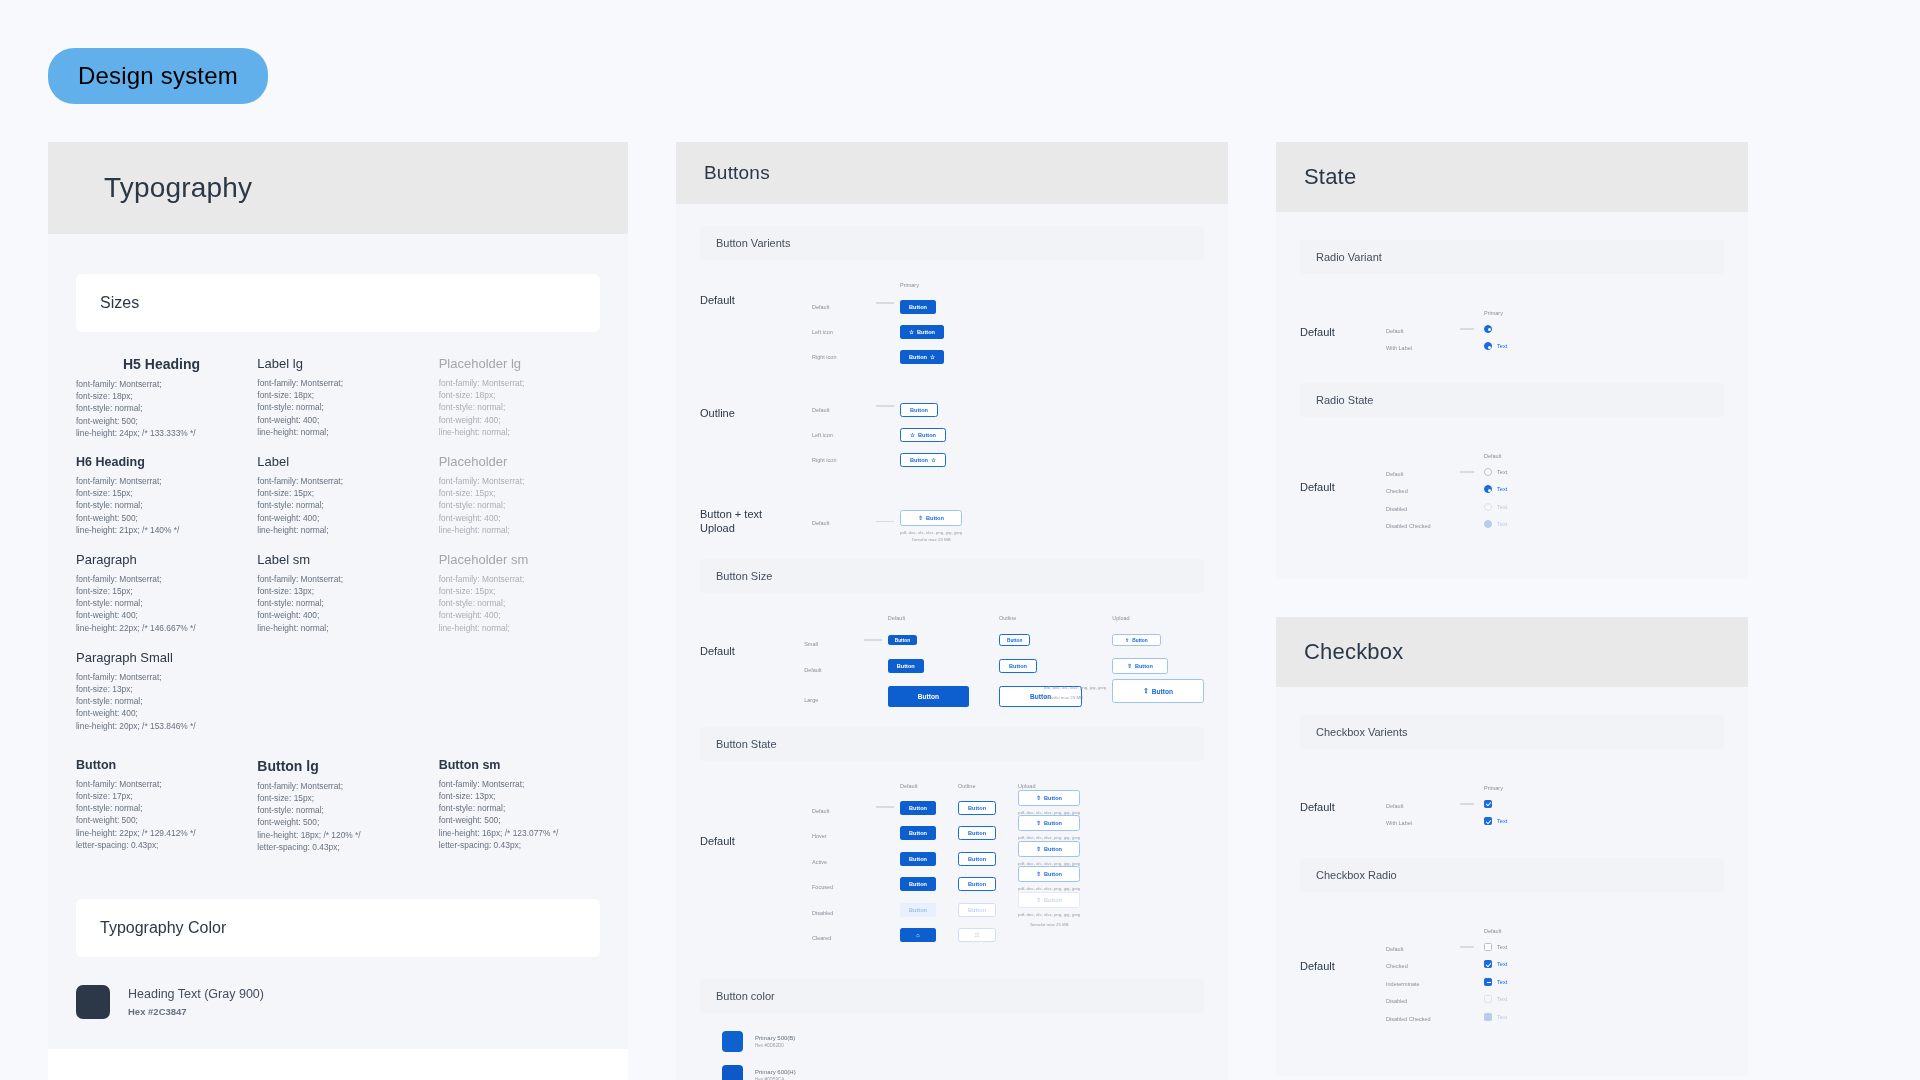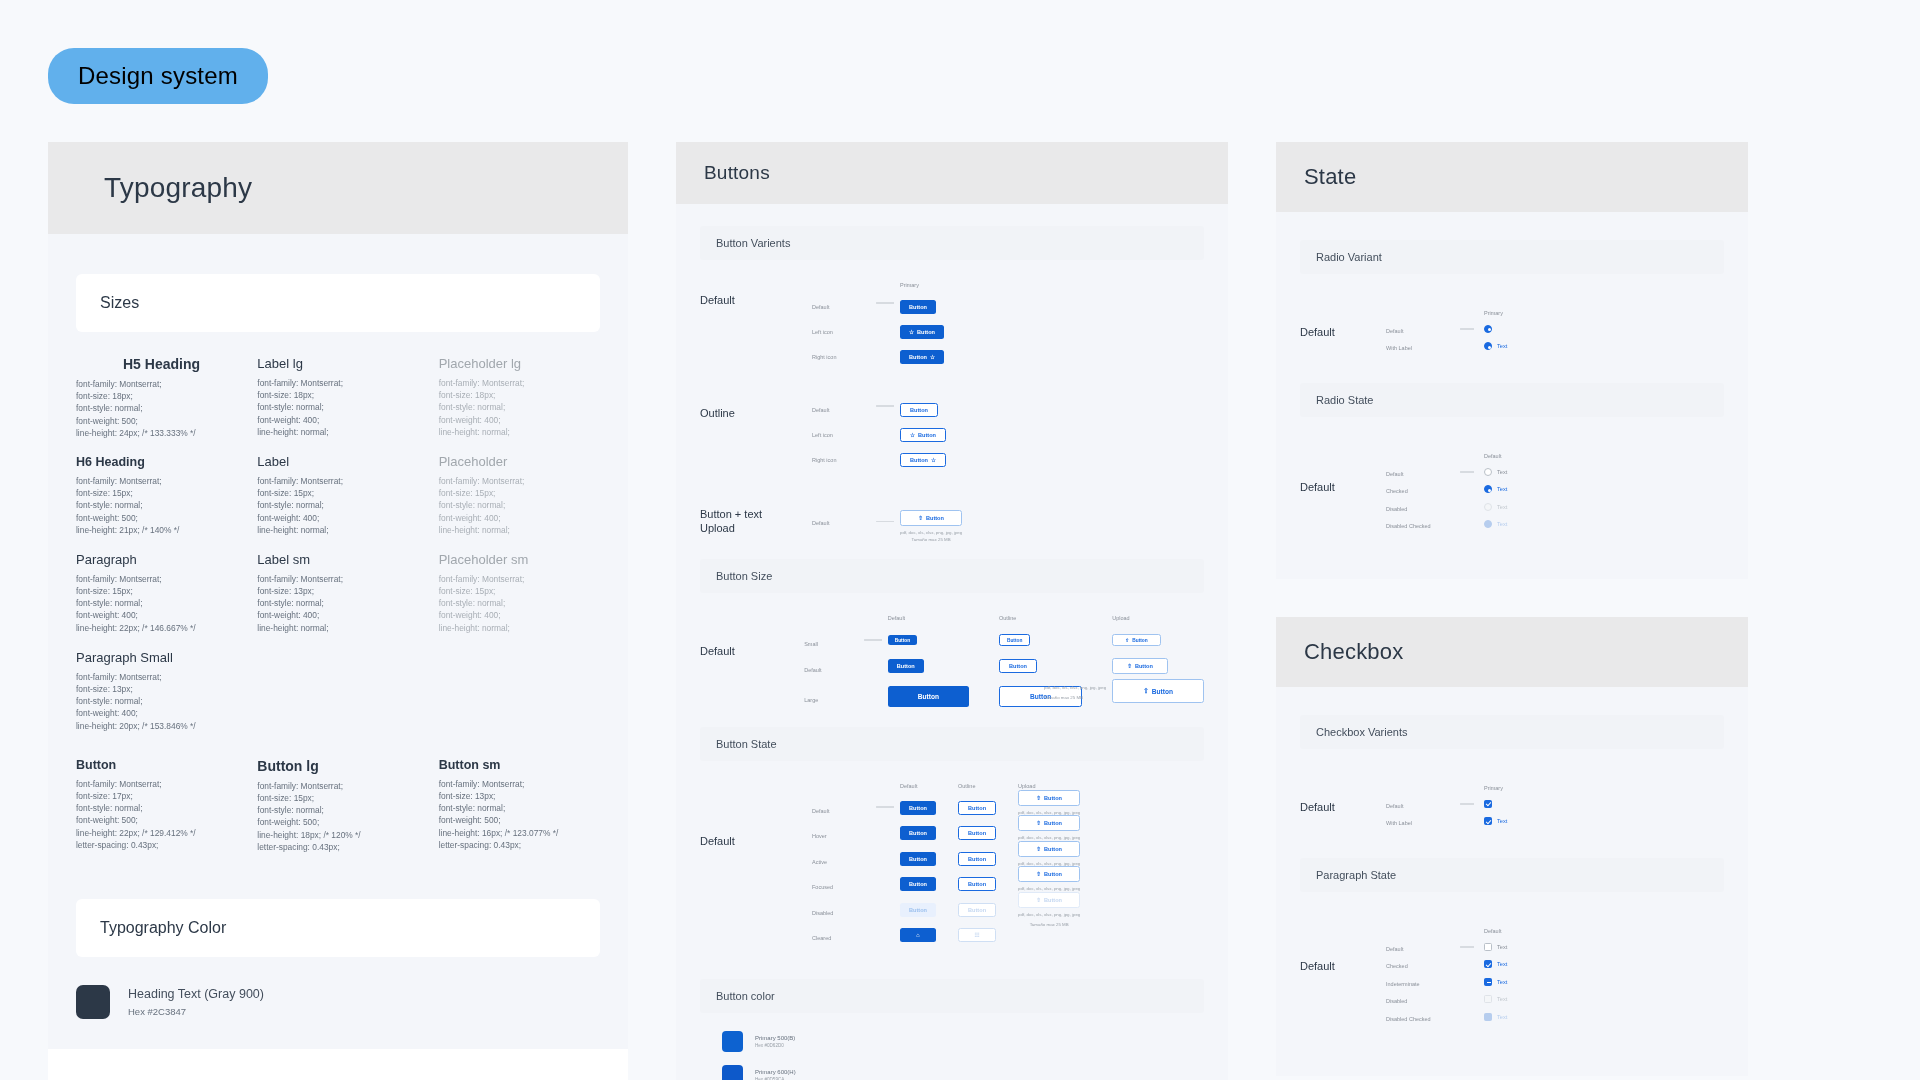--- a/index.html
+++ b/index.html
@@ -53,21 +53,21 @@
   .typo-name.para { font-size: 13px; font-weight: 400; }
   .typo-name.muted { color: #a1a7ad; }
   .typo-name.btn-lg { font-size: 14px; }
   .typo-props { font-size: 8.4px; line-height: 1.45; color: #67717e; }
   .typo-props.muted { color: #a9afb6; }
 
   .typo-colors { padding: 6px 28px 30px 28px; }
   .color-row { display: flex; align-items: center; gap: 18px; margin-top: 22px; }
   .swatch { width: 34px; height: 34px; border-radius: 7px; flex: none; }
   .color-label { font-size: 12.5px; color: #434e5c; margin-bottom: 5px; }
-  .color-hex { font-size: 9.5px; font-weight: 400; color: #67717e; }
+  .color-hex { font-size: 9.5px; font-weight: 700; color: #67717e; }
 
   
   .sub-head {
     background: #f1f3f7; margin: 0 24px; padding: 11px 16px;
     font-size: 11px; color: #434e5c; border-radius: 3px;
   }
   .btn-section { padding: 16px 24px 10px 24px; }
 
   .row-group { display: flex; align-items: flex-start; padding: 6px 0; }
   .row-title { width: 112px; font-size: 11px; color: #2c3847; padding-top: 12px; line-height: 1.25; }
@@ -697,21 +697,21 @@
                   <span class="cbx on"></span>
                 </div>
               <div class="ctl-cell">
                   <span class="cbx on"></span>
                   <span class="ctl-text">Text</span>
                 </div>
             </div>
           </div>
         </div>
 
-        <div class="sub-head">Paragraph State</div>
+        <div class="sub-head">Checkbox Radio</div>
         <div class="ctl-section" style="padding-bottom:48px">
           <div class="ctl-row">
             <div class="ctl-title" style="padding-top:32px">Default</div>
             <div class="ctl-sublabels" style="padding-top:12px">
               <div class="ctl-sublabel">Default</div>
               <div class="ctl-sublabel">Checked</div>
               <div class="ctl-sublabel">Indeterminate</div>
               <div class="ctl-sublabel">Disabled</div>
               <div class="ctl-sublabel">Disabled Checked</div>
             </div>

